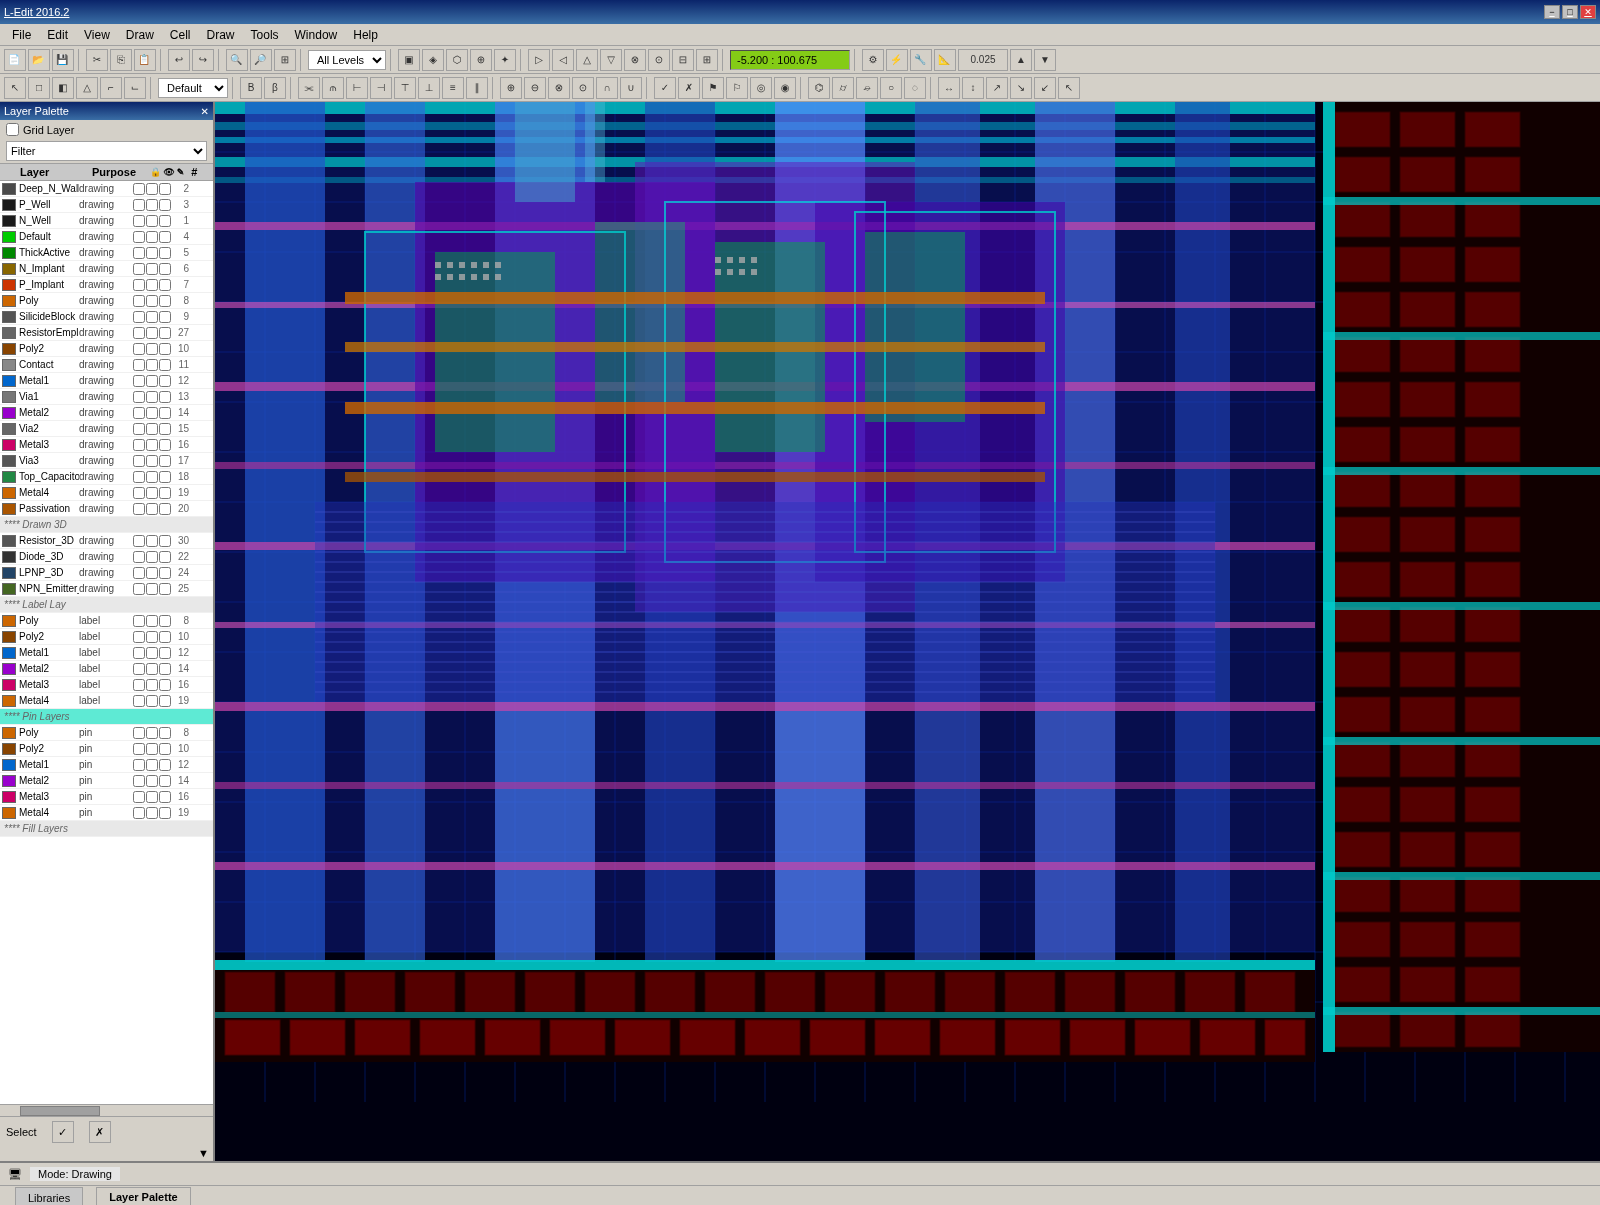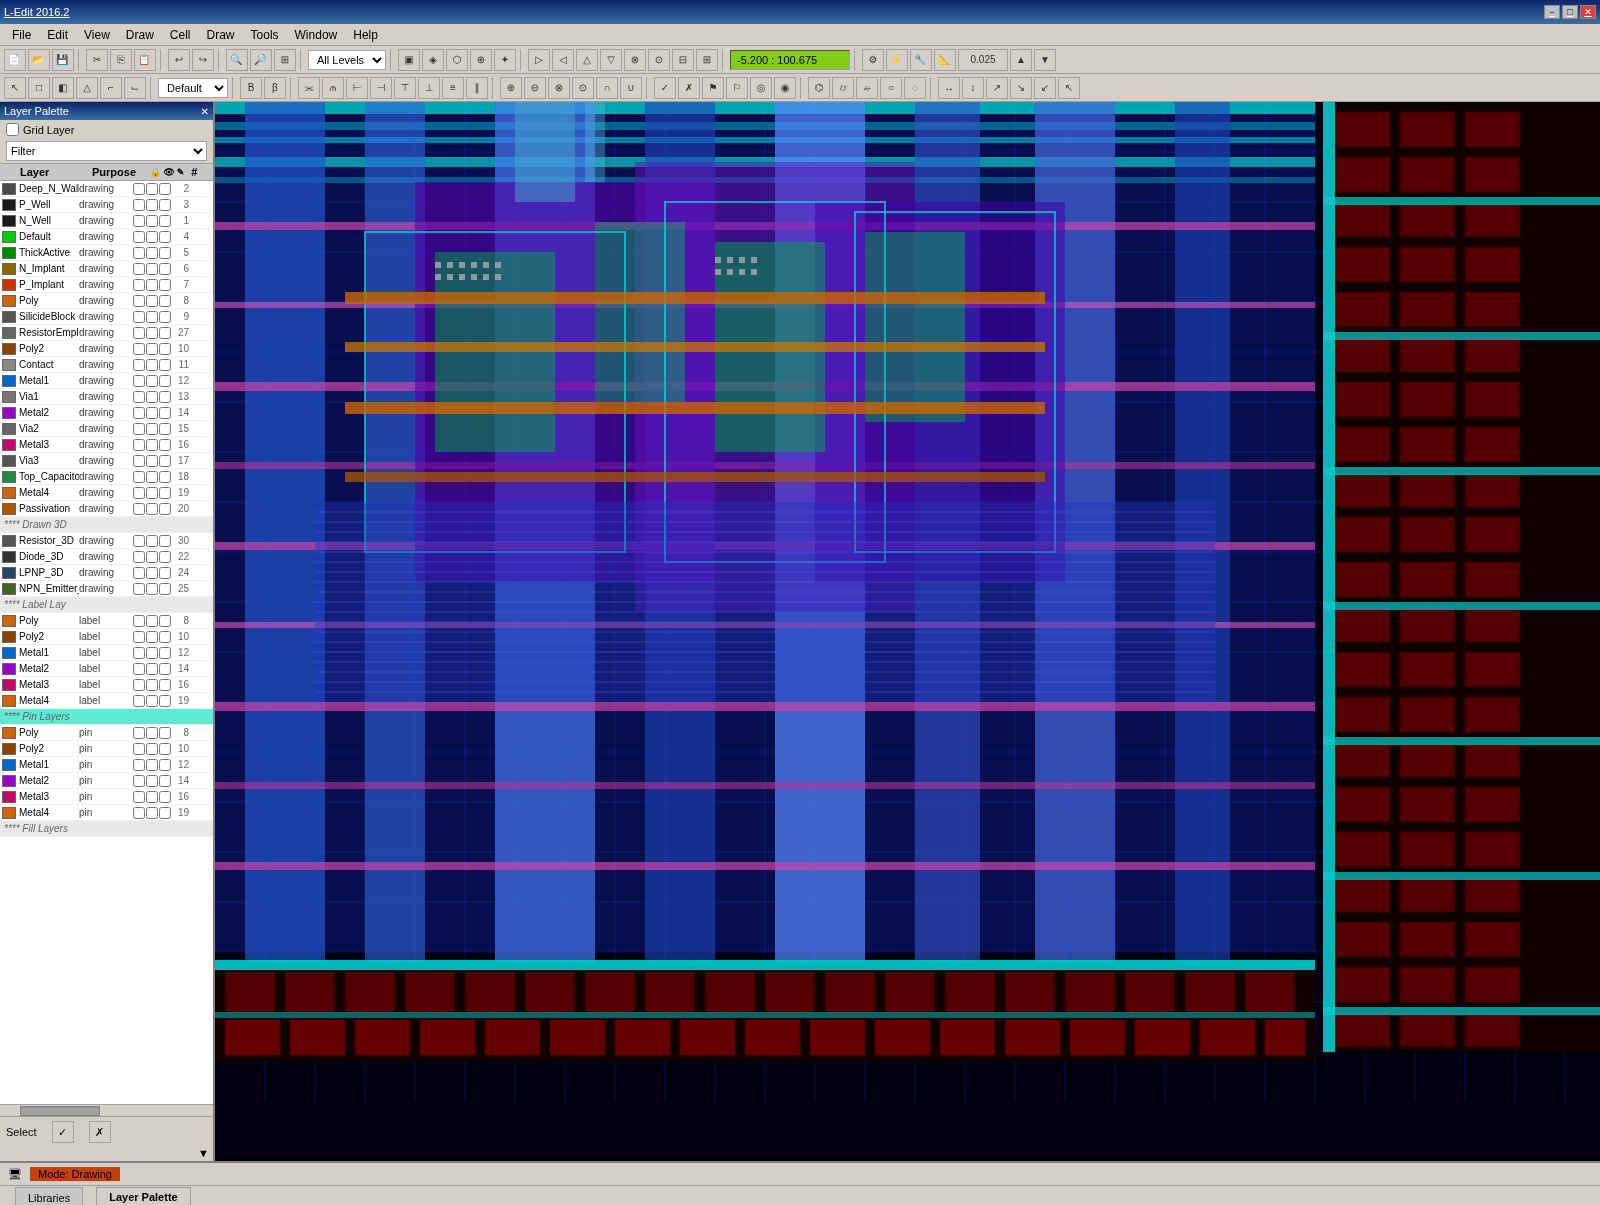--- a/index.html
+++ b/index.html
@@ -186,21 +186,21 @@
       background: #d4d0c8;
       border-top: 2px solid #808080;
       display: flex;
       align-items: center;
       padding: 0 8px;
       gap: 8px;
       font-size: 11px;
     }
     .status-text { flex: 1; }
     .mode-display {
-      background: #c2410c;
+      background: #e5e5e5;
       padding: 1px 8px;
       font-size: 11px;
     }
 
     
     #tab-bar {
       height: 22px;
       background: #d4d0c8;
       display: flex;
       align-items: flex-end;

